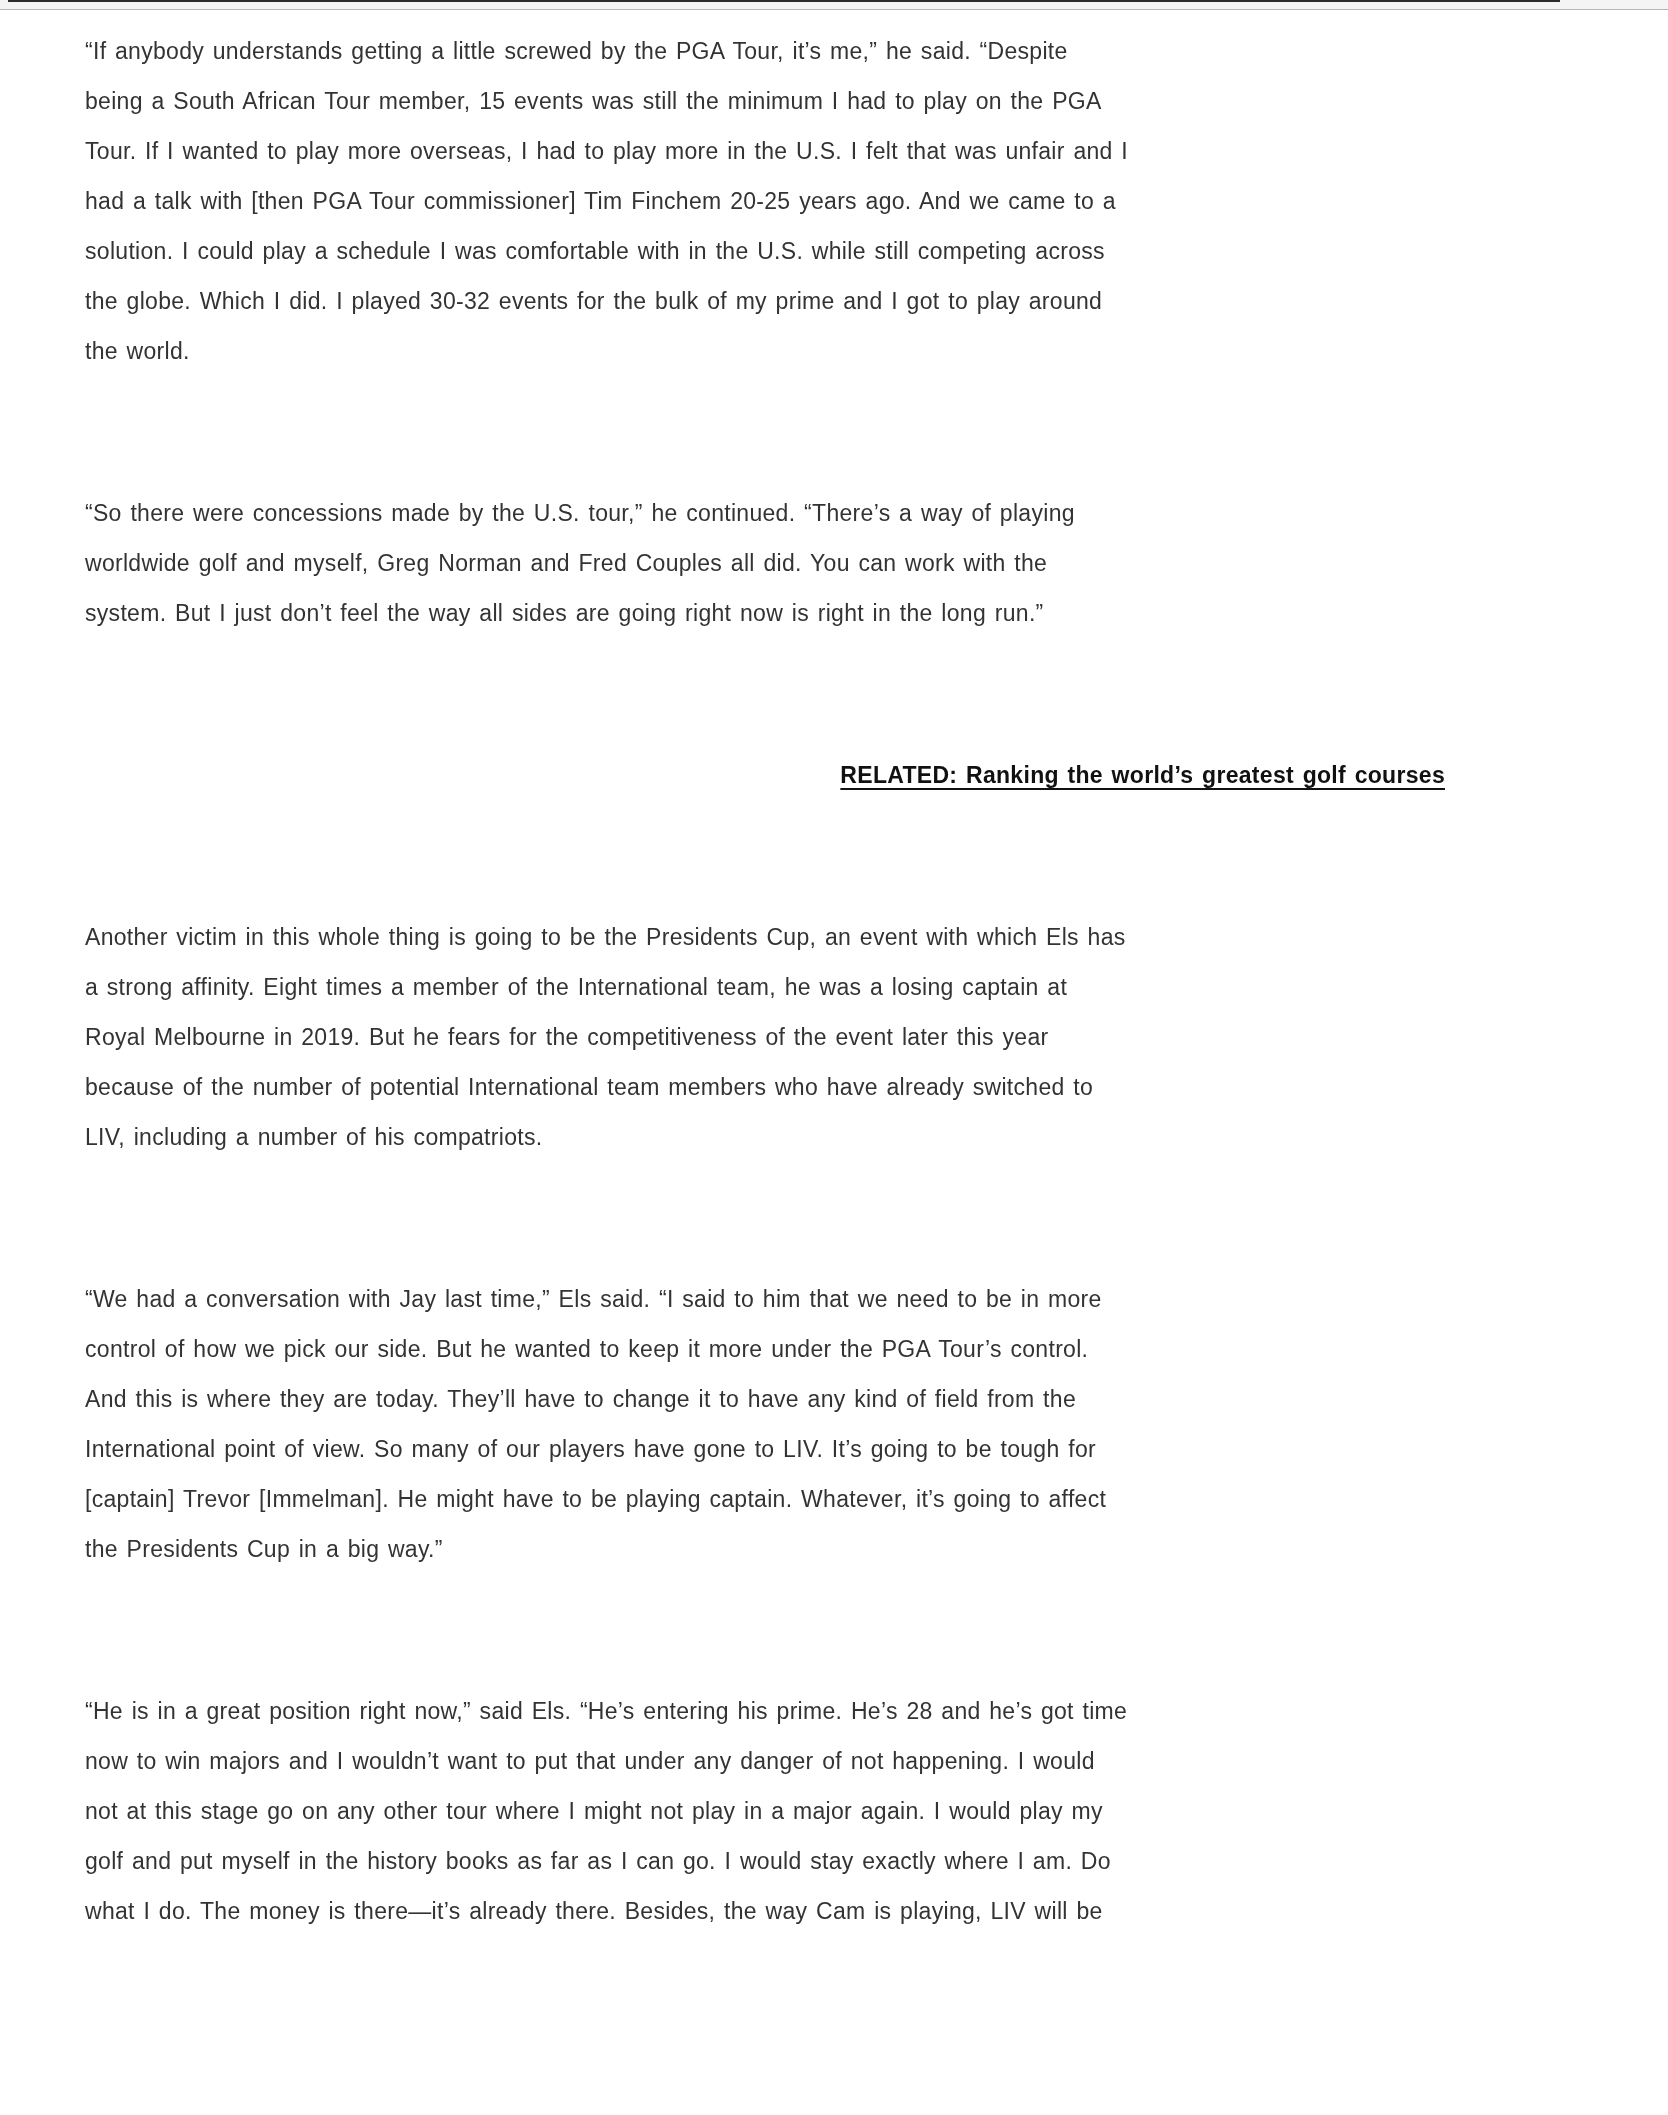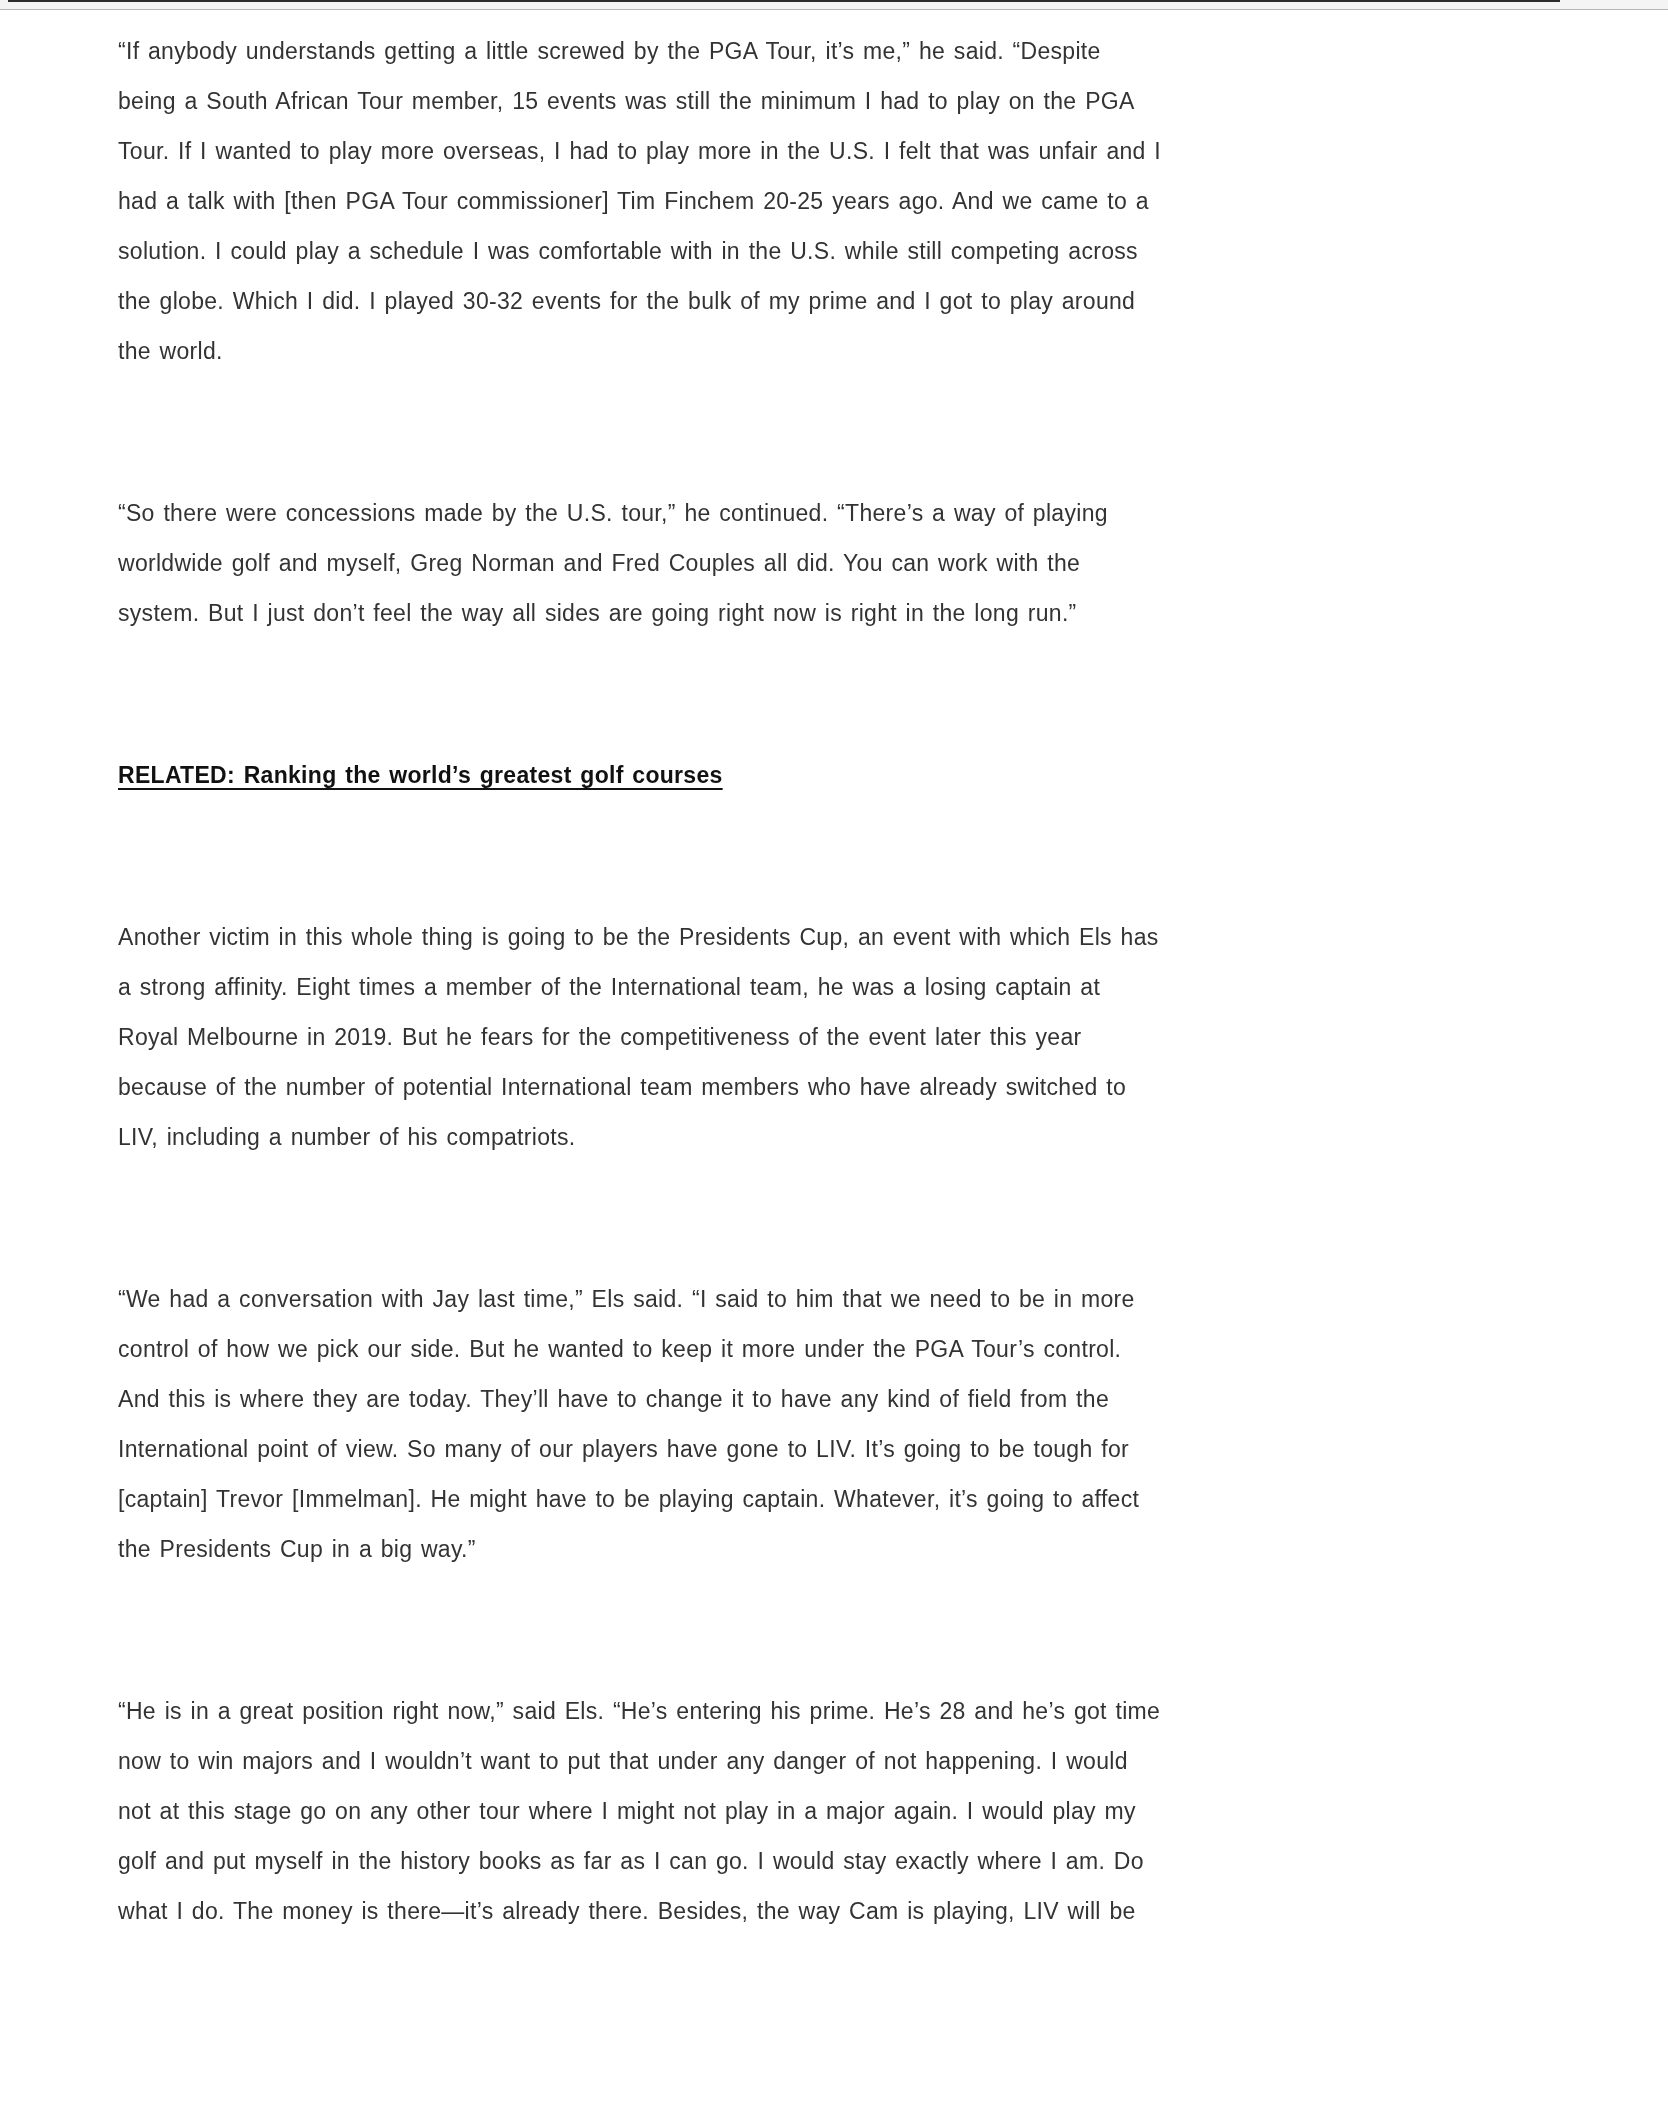--- a/index.html
+++ b/index.html
@@ -23,38 +23,39 @@
   .top-progress {
     position: absolute;
     top: 0;
     left: 8px;
     width: 1552px;
     height: 2px;
     background: #2b2b2b;
   }
   
   .article {
-    margin-left: 118px;
+    margin-left: 85px;
     width: 1360px;
     padding-top: 16px;
     color: #333333;
     font-size: 23px;
     line-height: 50px;
     letter-spacing: 0.3px;
     word-spacing: 2px;
   }
   .para {
     margin: 0 0 112px 0;
     white-space: pre-line; 
   }
   .para:last-child {
     margin-bottom: 0;
   }
   .related-wrap {
     margin: 0 0 112px 0;
+    text-align: right;
   }
   .related-link {
     color: #111111;
     font-weight: 700;
     text-decoration: underline;
     text-decoration-thickness: 2px;
     text-underline-offset: 5px;
     cursor: pointer;
   }
 </style>

